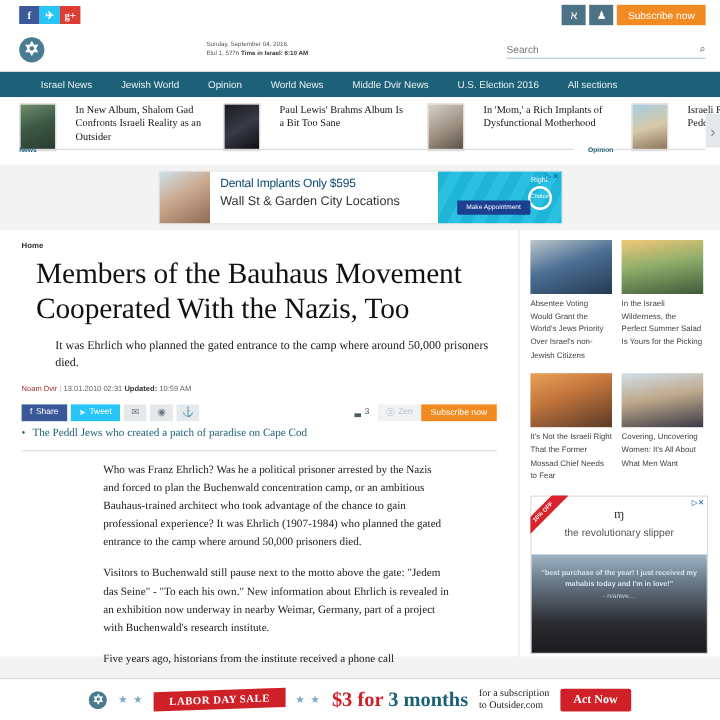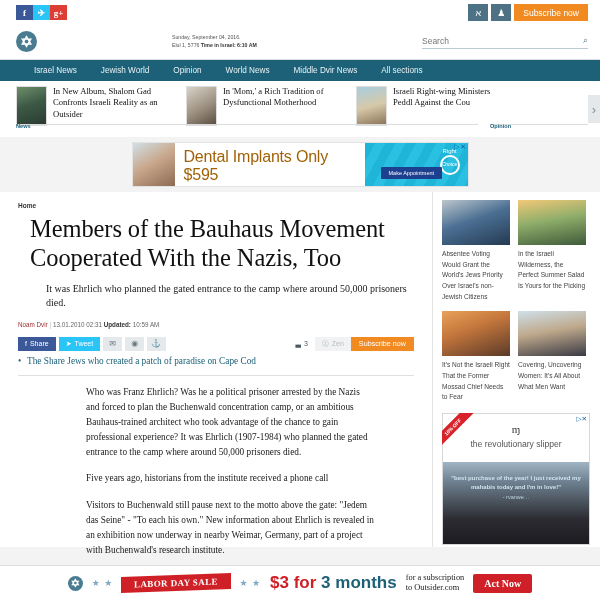--- a/index.html
+++ b/index.html
@@ -44,40 +44,40 @@
   .search-ico { color: #4d7285; font-size: 9px; padding-bottom: 2px; }
 
   
   .nav { height: 21px; background: #1d6179; display: flex; align-items: center; padding-left: 22px; }
   .nav a { color: #e8f1f4; font-size: 8.2px; text-decoration: none; padding: 0 12px;
            line-height: 21px; white-space: nowrap; }
 
   
   .carousel { background: #fff; height: 56px; position: relative; padding: 5px 0 0 16px;
               display: flex; overflow: hidden; }
-  .cstory { display: flex; gap: 6px; width: 152px; flex: 0 0 152px; margin-right: 18px; }
+  .cstory { display: flex; gap: 16px; width: 152px; flex: 0 0 152px; margin-right: 18px; }
   .cthumb { width: 31px; height: 40px; flex: 0 0 31px; border: 1px solid #ddd; }
   .cthumb.a { background: linear-gradient(160deg,#6f8f6a 0%,#3d5a46 45%,#2a3a30 100%); }
   .cthumb.b { background: linear-gradient(150deg,#1a1a20 0%,#3a3a48 50%,#0d0d12 100%); }
   .cthumb.c { background: linear-gradient(150deg,#d8d2c8 0%,#9c8f80 55%,#5a4e42 100%); }
   .cthumb.d { background: linear-gradient(165deg,#a8cde0 0%,#d6c9a8 50%,#8a7258 100%); }
   .ctitle { font-family: "Liberation Serif", serif; font-size: 8.6px; line-height: 1.32; color: #111; }
   .clabels { position: absolute; bottom: 2px; left: 16px; right: 0; height: 12px; }
   .clabel { position: absolute; font-size: 5.6px; font-weight: bold; color: #1d6179; }
   .cdivider { position: absolute; bottom: 12px; height: 1px; background: #dcdcdc; }
   .carrow { position: absolute; right: 0; top: 14px; width: 12px; height: 28px; background: #e4e8ea;
             color: #7b909b; font-size: 13px; display: flex; align-items: center; justify-content: center; }
 
   
   .adwrap { height: 55px; background: #f3f3f3; display: flex; align-items: center; justify-content: center; }
   .leader { width: 337px; height: 45px; background: #fff; display: flex; position: relative;
             border: 1px solid #e3e3e3; }
   .leader-photo { width: 42px; background: linear-gradient(150deg,#cfe0e8 0%,#caa98e 45%,#8d6a52 100%); }
   .leader-txt { flex: 1; padding: 5px 0 0 9px; }
-  .leader-l1 { font-size: 16px; color: #a16207; font-weight: normal; letter-spacing: -.2px; }
+  .leader-l1 { font-size: 10px; color: #0c4a6e; font-weight: normal; letter-spacing: -.2px; }
   .leader-l2 { font-size: 10.5px; color: #333; margin-top: 3px; }
   .leader-right { width: 103px; background: repeating-linear-gradient(118deg,#1fb5d8 0 9px,#29c0e2 9px 18px);
                   position: relative; }
   .rc-badge { position: absolute; top: 5px; right: 8px; font-size: 6px; color: #fff; text-align: center; line-height: 1.1; }
   .rc-badge .ring { width: 20px; height: 20px; border: 2px solid #fff; border-radius: 50%; margin: 0 auto;
                     display: flex; align-items: center; justify-content: center; font-size: 5px; }
   .appt { position: absolute; bottom: 7px; left: 16px; background: #1d3f8f; color: #fff; font-size: 5.5px;
           padding: 3px 8px; border-radius: 1px; }
   .adx { position: absolute; top: 0px; right: 1px; font-size: 7px; color: #0a5ca8; letter-spacing: .5px; }
 
@@ -144,21 +144,21 @@
   
   .promo { position: absolute; bottom: 0; left: 0; width: 600px; height: 35px; background: #fff;
            border-top: 1px solid #dcdcdc; display: flex; align-items: center; justify-content: center;
            gap: 9px; overflow: hidden; }
   .promo-mark { width: 15px; height: 15px; border-radius: 50%; background: #4a7c91; color: #fff;
                 font-family: "Liberation Serif", serif; font-size: 11px; font-weight: bold;
                 display: flex; align-items: center; justify-content: center; }
   .ribbon { background: #cf2027; color: #fff; font-family: "Liberation Serif", serif; font-weight: bold;
             font-size: 9px; padding: 2px 12px; transform: skewY(-2deg); letter-spacing: .4px;
             box-shadow: 0 0 0 1px #cf2027; }
-  .promo-big { font-family: Liberation Sans, sans-serif; font-weight: bold; font-size: 17px; color: #cf2027; }
+  .promo-big { font-family: Liberation Serif, serif; font-weight: bold; font-size: 17px; color: #cf2027; }
   .promo-big .blue { color: #1d6179; }
   .promo-small { font-family: "Liberation Serif", serif; font-size: 8.4px; color: #1a1a1a; line-height: 1.25; }
   .act-now { background: #cf2027; color: #fff; font-family: "Liberation Serif", serif; font-weight: bold;
              font-size: 10px; padding: 4px 11px; border-radius: 2px; }
   .stars { color: #7fa8c4; font-size: 9px; letter-spacing: 1px; }
 </style>
 </head>
 <body>
 
 <div class="page">
@@ -189,50 +189,56 @@
       <span class="search-ico">⌕</span>
     </div>
   </div>
 
   <div class="nav">
     <a>Israel News</a>
     <a>Jewish World</a>
     <a>Opinion</a>
     <a>World News</a>
     <a>Middle Dvir News</a>
+    <a>U.S. Election 2016</a>
     <a>All sections</a>
   </div>
 
   <div class="carousel">
     <div class="cstory">
       <div class="cthumb a"></div>
       <div class="ctitle">In New Album, Shalom Gad Confronts Israeli Reality as an Outsider</div>
     </div>
     <div class="cstory">
+      <div class="cthumb b"></div>
+      <div class="ctitle">Paul Lewis' Brahms Album Is a Bit Too Sane</div>
+    </div>
+    <div class="cstory">
       <div class="cthumb c"></div>
-      <div class="ctitle">In 'Mom,' a Rich Tradition of Dysfunctional Motherhood</div>
+      <div class="ctitle">In 'Mom,' a Rich Implants of Dysfunctional Motherhood</div>
     </div>
     <div class="cstory">
       <div class="cthumb d"></div>
       <div class="ctitle">Israeli Right-wing Ministers Peddl Against the Cou</div>
     </div>
     <div class="cdivider" style="left:16px;width:462px;"></div>
     <div class="cdivider" style="left:490px;width:98px;"></div>
     <div class="clabels">
       <span class="clabel" style="left:0;">News</span>
       <span class="clabel" style="left:474px;">Opinion</span>
     </div>
     <div class="carrow">›</div>
   </div>
 
   <div class="adwrap">
     <div class="leader">
       <div class="leader-photo"></div>
       <div class="leader-txt">
         <div class="leader-l1">Dental Implants Only $595</div>
+        <div class="leader-l2">Wall St &amp; Garden City Locations</div>
       </div>
       <div class="leader-right">
         <div class="rc-badge">
           <div>Right</div>
           <div class="ring">Choice</div>
         </div>
         <div class="appt">Make Appointment</div>
       </div>
       <div class="adx">▷✕</div>
     </div>
@@ -271,28 +277,28 @@
           </div>
           <div class="zen">
             <span>ⓩ</span>
             <span>Zen</span>
           </div>
           <div class="sub-now">Subscribe now</div>
         </div>
       </div>
 
       <ul class="related">
-        <li>The Share Jews who created a patch of paradise on Cape Cod</li>
+        <li>The Peddl Jews who created a patch of paradise on Cape Cod</li>
       </ul>
       <div class="rule"></div>
 
       <div class="body">
         <p>Who was Franz Ehrlich? Was he a political prisoner arrested by the Nazis and forced to plan the Buchenwald concentration camp, or an ambitious Bauhaus-trained architect who took advantage of the chance to gain professional experience? It was Ehrlich (1907-1984) who planned the gated entrance to the camp where around 50,000 prisoners died.</p>
+        <p>Visitors to Buchenwald still pause next to the motto above the gate: "Jedem das Seine" - "To each his own." New information about Ehrlich is revealed in an exhibition now underway in nearby Weimar, Germany, part of a project with Buchenwald's research institute.</p>
         <p>Five years ago, historians from the institute received a phone call</p>
-        <p>Visitors to Buchenwald still pause next to the motto above the gate: "Jedem das Seine" - "To each his own." New information about Ehrlich is revealed in an exhibition now underway in nearby Weimar, Germany, part of a project with Buchenwald's research institute.</p>
       </div>
     </div>
 
     <div class="sidebar">
       <div class="sgrid">
         <div class="scard">
           <div class="sthumb s1"></div>
           <div class="stitle">Absentee Voting Would Grant the World's Jews Priority Over Israel's non-Jewish Citizens</div>
         </div>
         <div class="scard">

